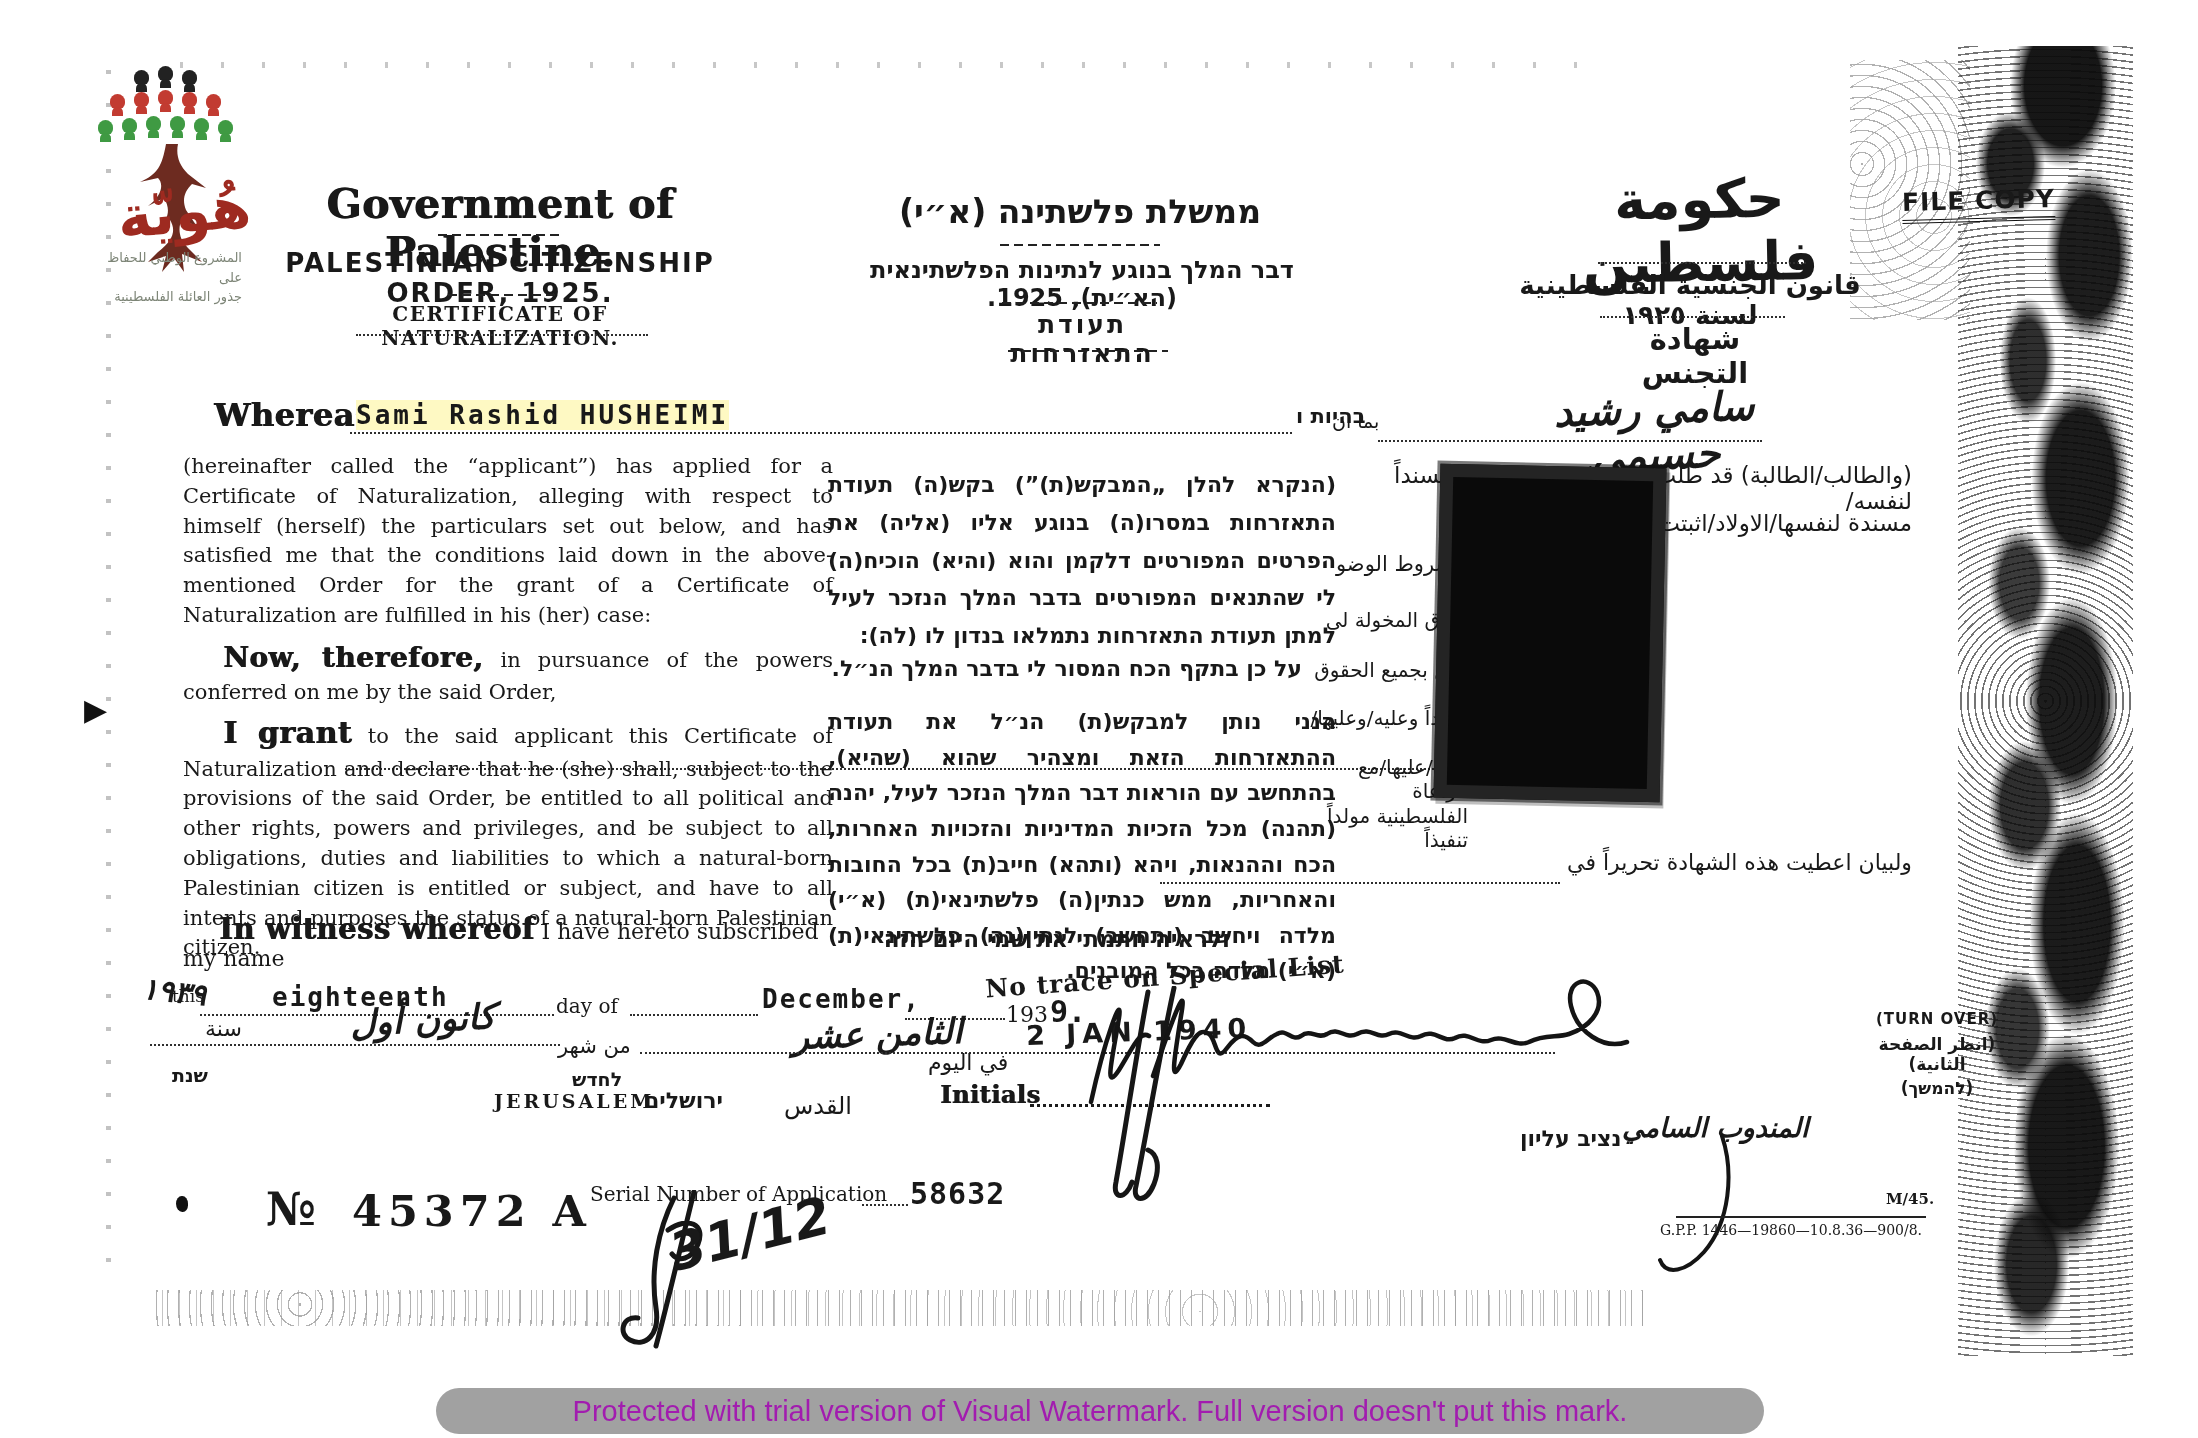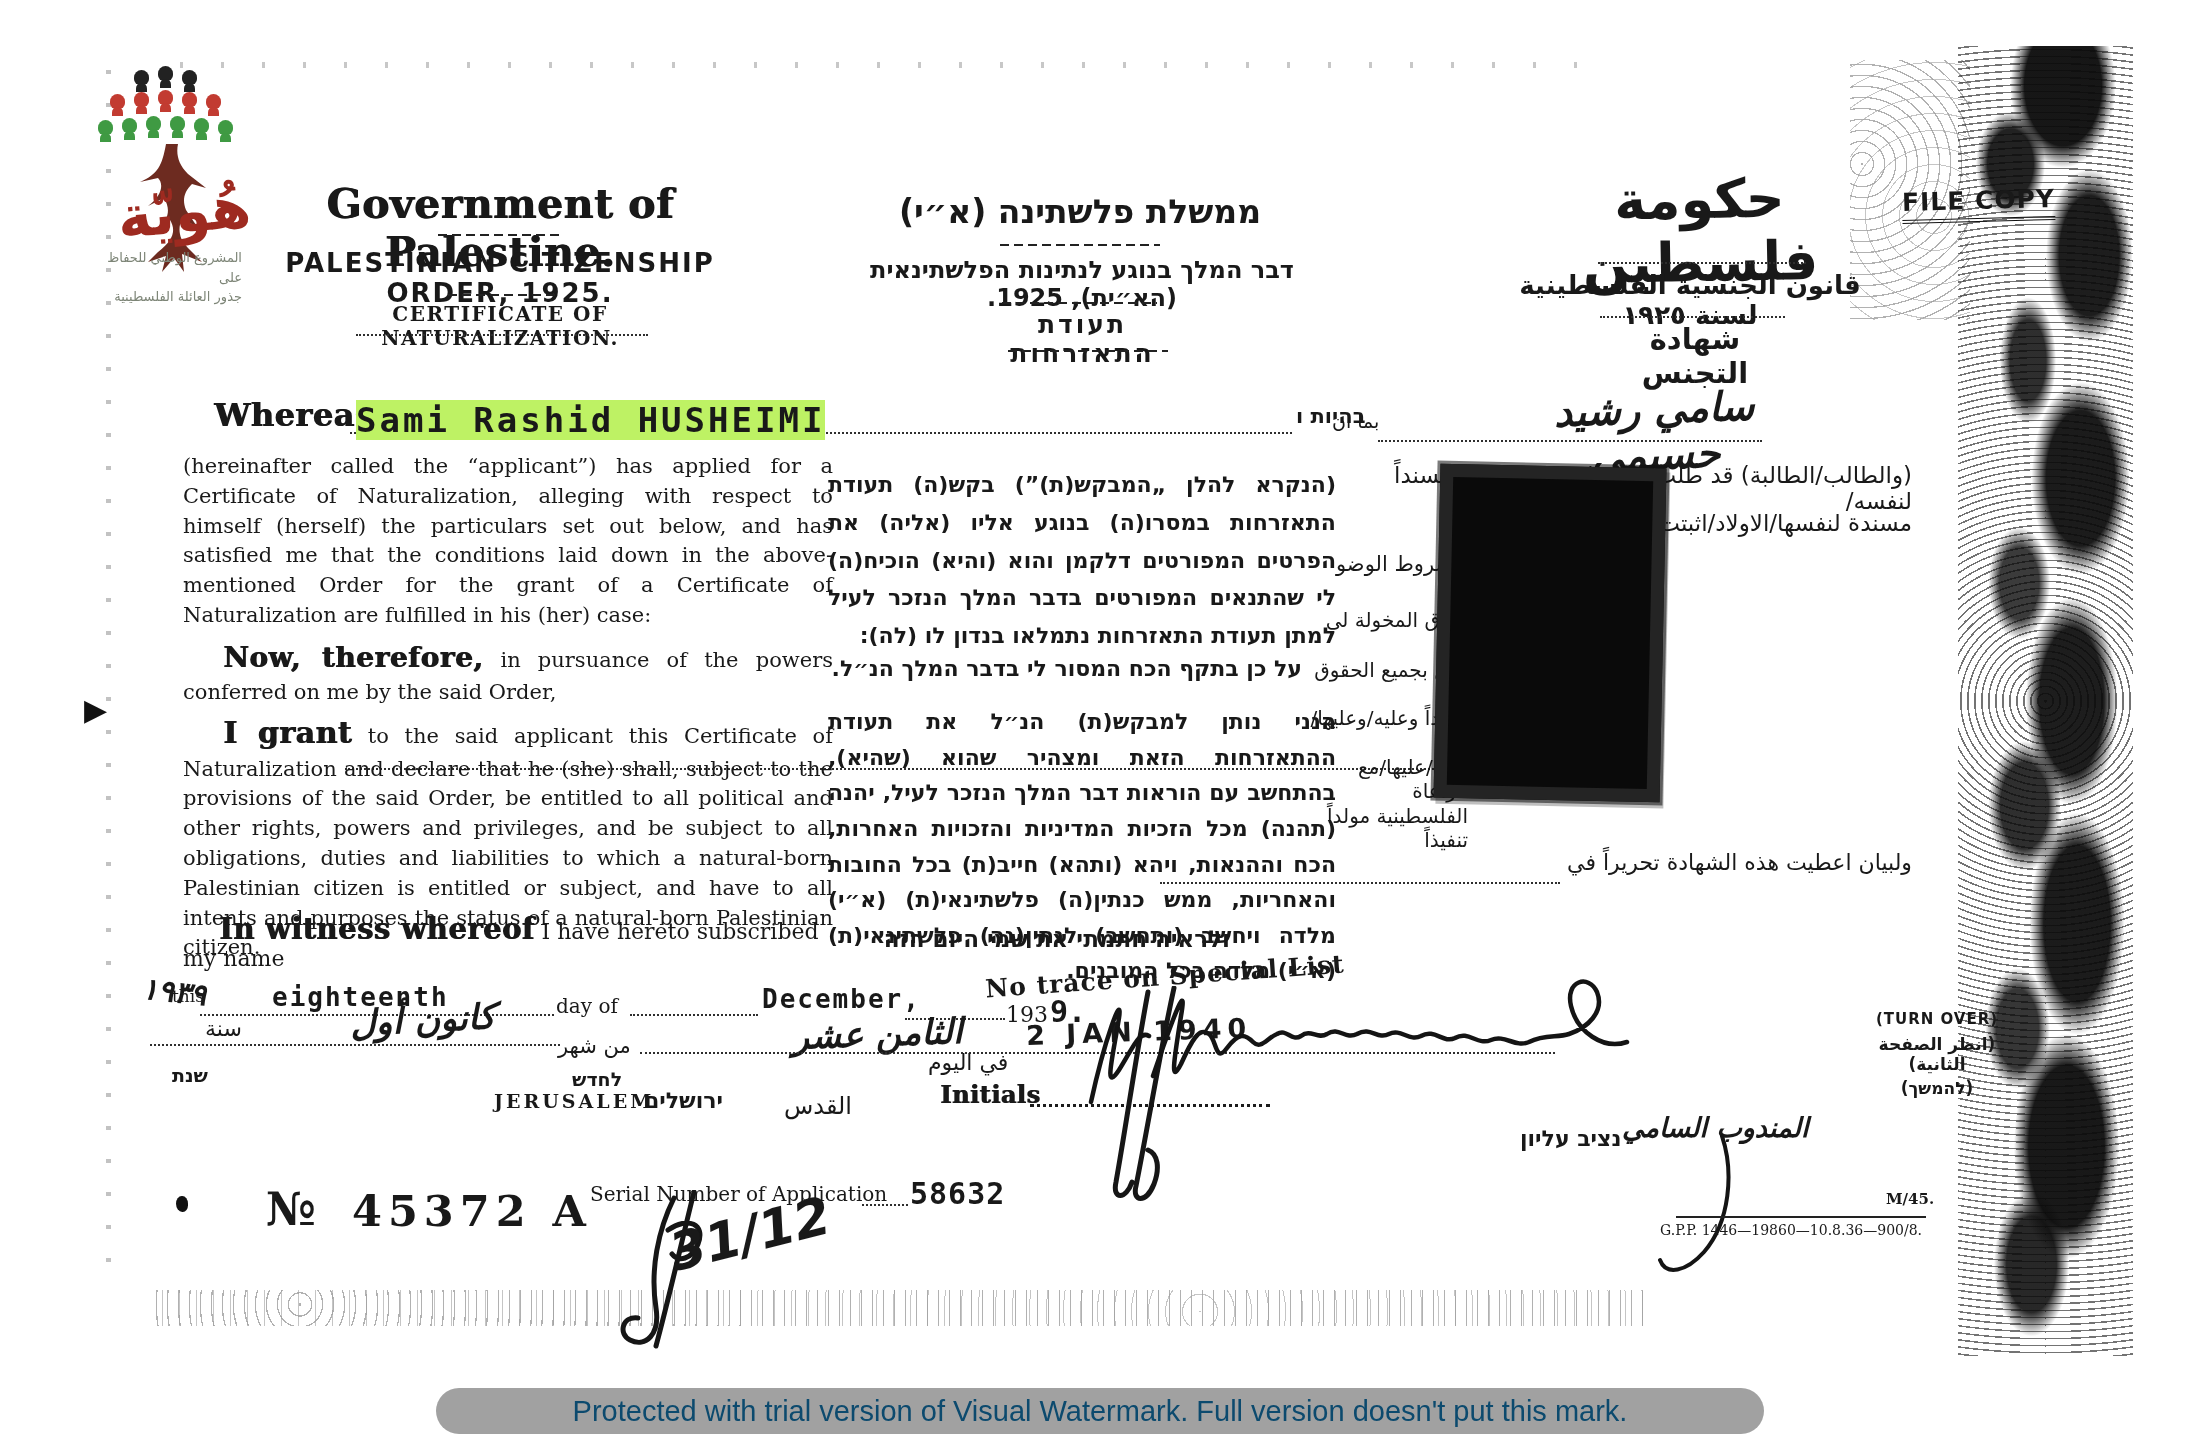--- a/index.html
+++ b/index.html
@@ -28,21 +28,21 @@
      radial-gradient(ellipse 50px 90px at 38% 58%, rgba(10,10,10,.85) 48%, transparent 72%),
      radial-gradient(ellipse 64px 150px at 68% 67%, rgba(10,10,10,.93) 52%, transparent 74%),
      radial-gradient(ellipse 46px 86px at 34% 75%, rgba(10,10,10,.82) 46%, transparent 70%),
      radial-gradient(ellipse 70px 150px at 62% 84%, rgba(10,10,10,.94) 54%, transparent 75%),
      radial-gradient(ellipse 52px 100px at 42% 93%, rgba(10,10,10,.88) 48%, transparent 72%),
      repeating-radial-gradient(circle at 50% 50%, rgba(0,0,0,.55) 0 1.5px, transparent 1.5px 7px);
     filter:blur(.4px);}
   .speck{background:repeating-radial-gradient(circle at 10% 40%, rgba(40,40,40,.8) 0 1.3px, transparent 1.3px 11px),
                     repeating-radial-gradient(circle at 70% 60%, rgba(40,40,40,.6) 0 1px, transparent 1px 17px);}
   .faint-speck{opacity:.45;}
-  #watermark{background:rgba(145,145,145,.85);border-radius:24px;color:#0c4a6e;
+  #watermark{background:rgba(145,145,145,.85);border-radius:24px;color:#a21caf;
              font-family:"Liberation Sans",sans-serif;display:flex;align-items:center;justify-content:center;}
   .pframe{background:#0a0a0a;border:13px solid #242424;box-shadow:0 0 0 3px rgba(15,15,15,.55),3px 5px 0 1px rgba(0,0,0,.25);}
   .crown-dot{position:absolute;width:15px;height:15px;border-radius:50% 50% 40% 40%;}
   .crown-dot:after{content:"";position:absolute;top:13px;left:2px;width:11px;height:9px;border-radius:6px 6px 0 0;background:inherit;}
 </style>
 </head>
 <body>
 
 <div id="canvas">
 
@@ -100,21 +100,21 @@
   <div class="abs rtl center" style="left:1505px;top:168px;width:390px;font-size:54px;font-weight:bold;transform:rotate(-1deg);">حكومة فلسطين</div>
   <div class="abs dot-line" style="left:1598px;top:262px;width:208px;"></div>
   <div class="abs rtl center" style="left:1490px;top:270px;width:400px;font-size:26px;font-weight:bold;">قانون الجنسية الفلسطينية لسنة ١٩٢٥</div>
   <div class="abs dot-line" style="left:1600px;top:316px;width:185px;"></div>
   <div class="abs rtl center" style="left:1600px;top:322px;width:190px;font-size:29px;font-weight:bold;">شهادة التجنس</div>
 
   <div class="abs sans" style="left:1902px;top:186px;font-size:25px;font-weight:bold;letter-spacing:1px;border-bottom:4px double #111;transform:rotate(-1.5deg);padding-bottom:3px;z-index:9;">FILE COPY</div>
 
   <div class="abs dot-line" style="left:350px;top:432px;width:942px;"></div>
   <div class="abs bl" style="left:214px;top:396px;font-size:32px;text-shadow:1px 0 #191919;">Whereas</div>
-  <div class="abs tw" style="left:356px;top:400px;font-size:34px;letter-spacing:3px;background:#bef264;">Sami Rashid HUSHEIMI</div>
+  <div class="abs tw" style="left:356px;top:400px;font-size:26px;letter-spacing:3px;background:#fef9c3;">Sami Rashid HUSHEIMI</div>
   <div class="abs rtl" style="left:1296px;top:404px;font-size:21px;font-weight:bold;">בהיות ו</div>
   <div class="abs rtl" style="left:1332px;top:410px;font-size:19px;">بما ان</div>
   <div class="abs dot-line" style="left:1378px;top:440px;width:384px;"></div>
   <div class="abs rtl hand" style="left:1510px;top:386px;width:290px;font-size:40px;transform:rotate(-2deg);text-align:center;">سامي رشيد حسيمي</div>
 
   <div class="abs serif just" style="left:183px;top:452px;width:650px;font-size:21px;line-height:1.42;">(hereinafter called the “applicant”) has applied for a Certificate of Naturalization, alleging with respect to himself (herself) the particulars set out below, and has satisfied me that the conditions laid down in the above-mentioned Order for the grant of a Certificate of Naturalization are fulfilled in his (her) case:</div>
 
   <div class="abs serif just" style="left:183px;top:638px;width:650px;font-size:21px;line-height:1.42;text-indent:40px;">
     <span class="bl" style="font-size:28px;text-shadow:1px 0 #191919;">Now, therefore,</span>
     <span>in pursuance of the powers conferred on me by the said Order,</span>

